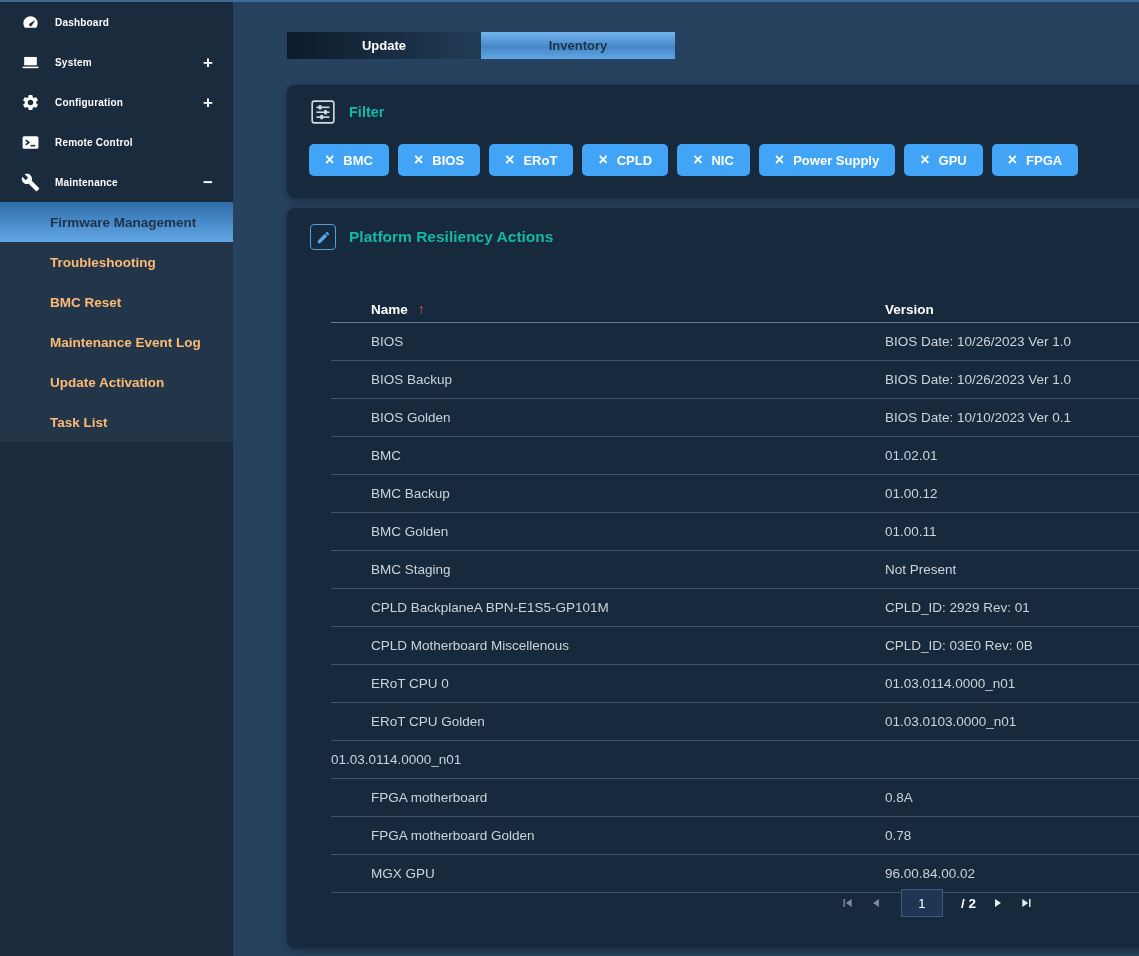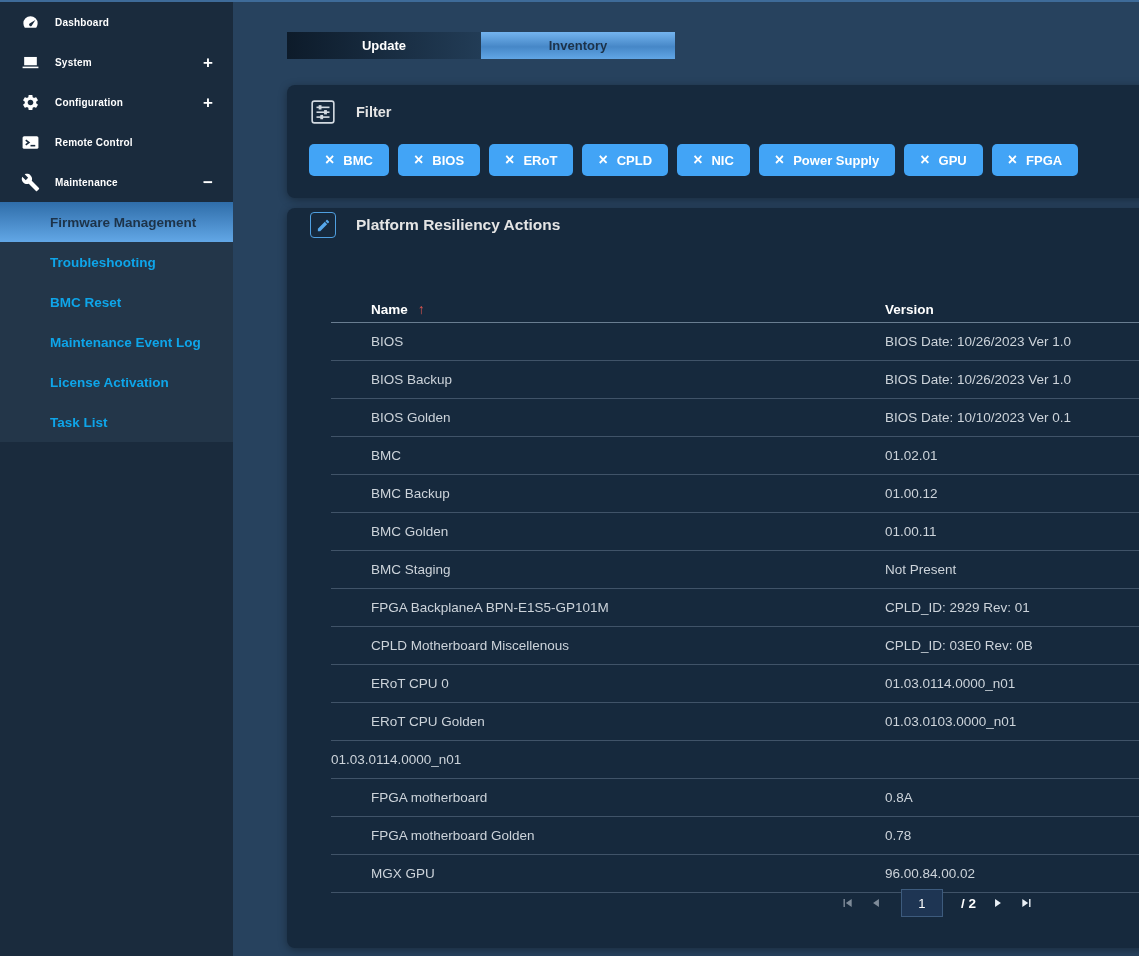--- a/index.html
+++ b/index.html
@@ -11,45 +11,45 @@
   .top-line{position:absolute;top:0;left:0;width:1139px;height:2px;background:#3e6b99;z-index:20;}
 
   
   .sidebar{position:absolute;top:2px;left:0;width:233px;height:954px;background:#1a2b3d;z-index:5;}
   .nav-item{height:40px;display:flex;align-items:center;cursor:pointer;}
   .nav-icon{width:20px;height:20px;margin-left:20px;margin-right:15px;color:#ffffff;display:flex;align-items:center;justify-content:center;}
   .nav-icon svg{width:19px;height:19px;display:block;}
   .nav-label{color:#ffffff;font-weight:bold;font-size:10px;letter-spacing:.2px;}
   .nav-exp{margin-left:auto;margin-right:20px;color:#ffffff;font-size:17px;font-weight:bold;line-height:1;}
   .submenu{background:#233649;}
-  .sub-item{height:40px;display:flex;align-items:center;padding-left:50px;color:#0ea5e9;font-weight:bold;font-size:13.5px;cursor:pointer;}
+  .sub-item{height:40px;display:flex;align-items:center;padding-left:50px;color:#fdba74;font-weight:bold;font-size:13.5px;cursor:pointer;}
   .sub-item.active{background:linear-gradient(180deg,#2f6da9 0%,#62a7e6 100%);color:#1d3349;}
 
   
   .main{position:absolute;left:233px;top:2px;width:906px;height:954px;}
   .tabs{position:absolute;left:54px;top:30px;display:flex;}
   .tab{width:194px;height:27px;display:flex;align-items:center;justify-content:center;
        font-size:13px;font-weight:bold;cursor:pointer;}
   .tab.inactive{background:linear-gradient(90deg,#0d1b2a 0%,#223c56 100%);color:#ffffff;}
   .tab.active{background:linear-gradient(180deg,#74b4ef 0%,#4687c7 55%,#61a6e6 100%);color:#1c3249;}
 
   .panel{position:absolute;left:54px;width:1300px;background:#16293d;border-radius:8px;
          box-shadow:0 2px 8px rgba(0,0,0,.35);}
   .filter-panel{top:83px;height:113px;}
   .table-panel{top:206px;height:740px;}
 
   .panel-header{display:flex;align-items:center;position:absolute;left:23px;}
   .filter-panel .panel-header{top:14px;}
-  .table-panel .panel-header{top:4px;}
+  .table-panel .panel-header{top:16px;}
   .filter-icon{width:26px;height:26px;color:#d3dae1;display:flex;}
   .filter-icon svg{width:26px;height:26px;}
   .edit-box{width:26px;height:26px;border:1px solid #4f9fe0;border-radius:4px;
             display:flex;align-items:center;justify-content:center;color:#56a8ec;box-sizing:border-box;}
   .edit-box svg{width:15px;height:15px;}
-  .panel-title{color:#e5e5e5;font-weight:bold;margin-left:20px;}
+  .panel-title{color:#14b8a6;font-weight:bold;margin-left:13px;}
   .filter-panel .panel-title{font-size:14.5px;}
   .table-panel .panel-title{font-size:15.5px;}
 
   .chips{position:absolute;left:22px;top:59px;display:flex;gap:9px;}
   .chip{height:32px;background:#42a4f6;border-radius:5px;display:flex;align-items:center;
         padding:0 16px;color:#ffffff;font-weight:bold;font-size:13px;cursor:pointer;white-space:nowrap;}
   .chip .x{margin-right:9px;font-size:16px;font-weight:bold;line-height:1;}
 
   .table-wrap{position:absolute;left:44px;right:44px;top:88px;}
   .thead{display:flex;height:26px;align-items:center;border-bottom:1px solid rgba(175,195,215,.55);
@@ -132,21 +132,21 @@
       <div class="sub-item">
         <span>Troubleshooting</span>
       </div>
       <div class="sub-item">
         <span>BMC Reset</span>
       </div>
       <div class="sub-item">
         <span>Maintenance Event Log</span>
       </div>
       <div class="sub-item">
-        <span>License Activation</span>
+        <span>Update Activation</span>
       </div>
       <div class="sub-item">
         <span>Task List</span>
       </div>
     </div>
 </div>
 
 <div class="main">
   <div id="tabs" class="tabs">
       <div class="tab inactive">
@@ -249,21 +249,21 @@
           </div>
           <div class="trow">
             <span class="col-name">BMC Golden</span>
             <span class="col-version">01.00.11</span>
           </div>
           <div class="trow">
             <span class="col-name">BMC Staging</span>
             <span class="col-version">Not Present</span>
           </div>
           <div class="trow">
-            <span class="col-name">FPGA BackplaneA BPN-E1S5-GP101M</span>
+            <span class="col-name">CPLD BackplaneA BPN-E1S5-GP101M</span>
             <span class="col-version">CPLD_ID: 2929 Rev: 01</span>
           </div>
           <div class="trow">
             <span class="col-name">CPLD Motherboard Miscellenous</span>
             <span class="col-version">CPLD_ID: 03E0 Rev: 0B</span>
           </div>
           <div class="trow">
             <span class="col-name">ERoT CPU 0</span>
             <span class="col-version">01.03.0114.0000_n01</span>
           </div>

